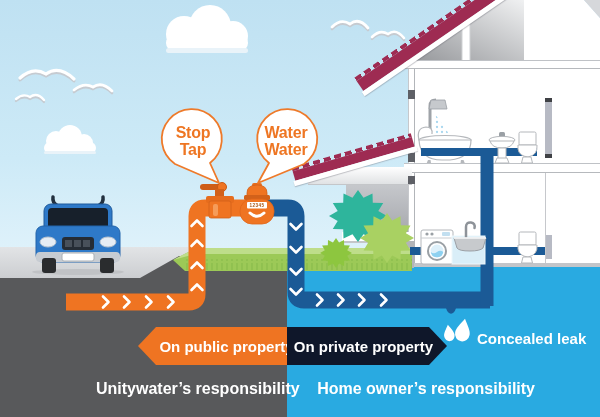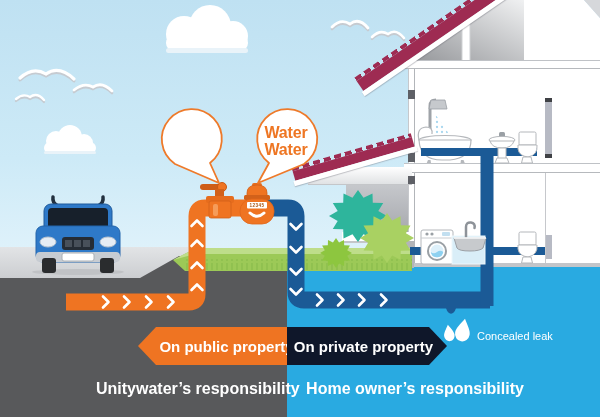--- a/index.html
+++ b/index.html
@@ -63,22 +63,22 @@
   
   .banner{top:327px;height:38px;display:flex;align-items:center;z-index:15;
       color:#fff;font-size:15px;font-weight:bold;white-space:nowrap;}
   .banner-public{left:138px;width:149px;background:#EF7422;justify-content:center;padding-left:14px;
       clip-path:polygon(0 50%,18px 0,100% 0,100% 100%,18px 100%);}
   .banner-private{left:287px;width:146px;background:#0f172a;justify-content:flex-end;padding-right:14px;
       clip-path:polygon(0 0,calc(100% - 18px) 0,100% 50%,calc(100% - 18px) 100%,0 100%);}
 
   .resp-label{top:380px;color:#fff;font-size:16px;font-weight:bold;z-index:15;white-space:nowrap;}
   .resp-public{left:96px;width:192px;text-align:center;}
-  .resp-private{left:295px;width:240px;text-align:center;}
-  .leak-label{left:477px;top:330px;color:#fff;font-size:11px;font-weight:normal;z-index:15;white-space:nowrap;}
+  .resp-private{left:295px;width:240px;text-align:right;}
+  .leak-label{left:477px;top:330px;color:#fff;font-size:15px;font-weight:bold;z-index:15;white-space:nowrap;}
 </style>
 </head>
 <body>
 
 <div class="stage">
 
   <div class="abs sky"></div>
 
   <svg class="layer" style="z-index:1">
     <g fill="#fff">
@@ -296,20 +296,24 @@
       <text x="257" y="207.3" font-size="4.6" font-weight="bold" letter-spacing="0.4" text-anchor="middle" fill="#a8520f">12345</text>
       <path d="M250,213 Q257,219.5 264,213" fill="none" stroke="#fff" stroke-width="3" stroke-linecap="round"></path>
     </g>
   </svg>
 
 
   <svg class="layer bubblez">
     <path d="M219,183 L175,164 A30 30 0 1 1 210,163 Z" fill="#fff" stroke="#ee7a2a" stroke-width="1.8" stroke-linejoin="round"></path>
     <path d="M258,183 L269,163 A30 30 0 1 1 304,164 Z" fill="#fff" stroke="#ee7a2a" stroke-width="1.8" stroke-linejoin="round"></path>
   </svg>
+  <div class="abs bubble-text" style="left:165px;top:124px;width:56px;">
+    <div>Stop</div>
+    <div>Tap</div>
+  </div>
   <div class="abs bubble-text" style="left:257px;top:124px;width:58px;">
     <div>Water</div>
     <div>Water</div>
   </div>
 
   <div class="abs banner banner-public">
     <span>On public property</span>
   </div>
   <div class="abs banner banner-private">
     <span>On private property</span>

